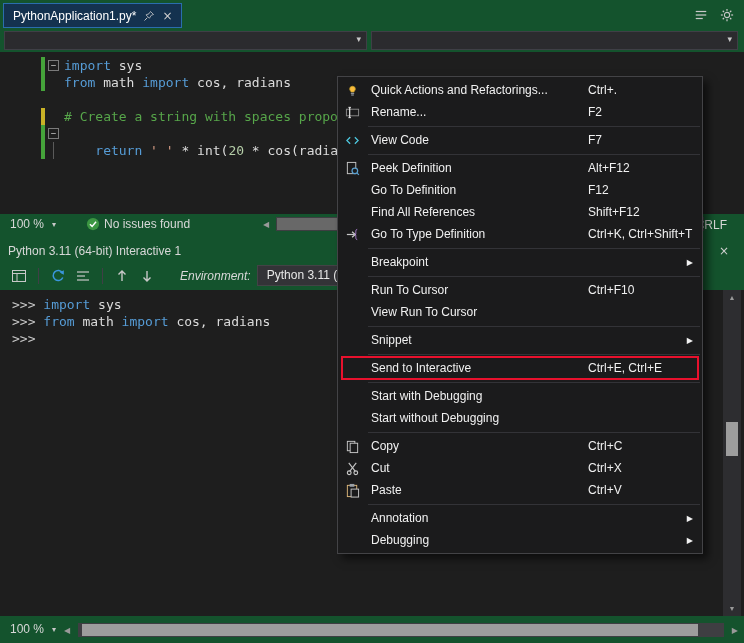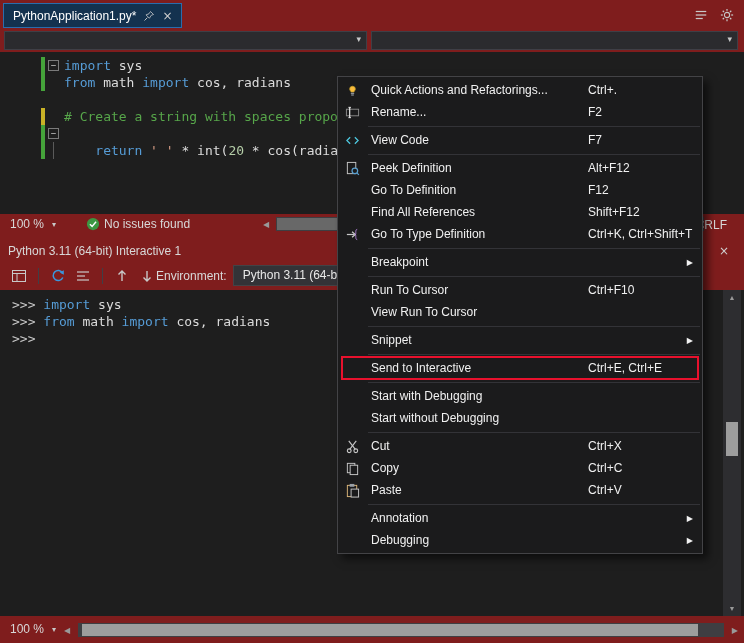--- a/index.html
+++ b/index.html
@@ -1,18 +1,18 @@
 <!DOCTYPE html>
 <html><head>
 <meta charset="utf-8">
 <style>
   *{margin:0;padding:0;box-sizing:border-box;}
   html,body{background:#2d2d30;}
   body{width:744px;height:643px;overflow:hidden;font-family:"Liberation Sans",sans-serif;}
-  #app{position:relative;width:744px;height:643px;background:#7f1d1d;overflow:hidden;}
+  #app{position:relative;width:744px;height:643px;background:#14532d;overflow:hidden;}
 
   
   .tabbar{position:absolute;left:0;top:0;width:100%;height:29px;}
   .tab{position:absolute;left:3px;top:3px;height:25px;display:flex;align-items:center;gap:7px;
        padding:0 9px;background:#14324f;border:1px solid #2a6dad;color:#fff;font-size:12px;}
   .tab-ic{display:flex;align-items:center;color:#d0d0d0;}
   .xg{font-size:12px;line-height:12px;color:#d0d0d0;font-family:"DejaVu Sans",sans-serif;}
   .top-icons{position:absolute;right:10px;top:8px;display:flex;gap:12px;align-items:center;}
 
   
@@ -48,21 +48,21 @@
 
   
   .ptitle{position:absolute;left:0;top:241px;width:100%;height:20px;color:#d8d8d8;font-size:12px;}
   .ptitle .t{position:absolute;left:8px;top:3px;}
   .ptitle .close{position:absolute;right:15px;top:2px;font-size:13px;color:#d0d0d0;}
   .ptoolbar{position:absolute;left:0;top:261px;width:100%;height:29px;display:flex;align-items:center;
             padding-left:10px;color:#d8d8d8;font-size:12px;}
   #toolbar-icons{display:flex;align-items:center;gap:7px;}
   .ticon{width:18px;height:18px;display:flex;align-items:center;justify-content:center;}
   .tsep{width:1px;height:16px;background:#3f3f46;margin:0 3px;}
-  .envlbl{margin-left:0;}
+  .envlbl{margin-left:24px;font-style:italic;}
   .envdd{margin-left:6px;background:#333337;border:1px solid #434346;padding:2px 9px 3px 9px;color:#e8e8e8;}
 
   .pcontent{position:absolute;left:0;top:290px;width:100%;height:326px;background:#1e1e1e;padding:7px 0 0 12px;}
   .int-line{height:17px;font-family:"DejaVu Sans Mono",monospace;font-size:13px;white-space:pre;}
 
   .vsb{position:absolute;left:723px;top:290px;width:18px;height:326px;background:#2d2d30;}
   .vsb .sarrow{position:absolute;left:0;width:100%;text-align:center;font-size:7px;color:#999;}
   .vsb .up{top:4px;}
   .vsb .down{bottom:4px;}
   .vthumb{position:absolute;left:3px;top:132px;width:12px;height:34px;background:#9d9d9d;}
@@ -327,42 +327,42 @@
       <div class="mi">
         <span class="lbl">Start with Debugging</span>
       </div>
       <div class="mi">
         <span class="lbl">Start without Debugging</span>
       </div>
       <div class="msep"></div>
       <div class="mi">
         <span class="ic">
           <svg width="15" height="15" viewBox="0 0 16 16">
+            <rect x="2.5" y="2.5" width="8" height="10" fill="#1b1b1c" stroke="#c8c8c8"></rect>
+            <rect x="5.5" y="4.5" width="8" height="10" fill="#1b1b1c" stroke="#c8c8c8"></rect>
+          </svg>
+        </span>
+        <span class="lbl">Copy</span>
+        <span class="sc">Ctrl+C</span>
+      </div>
+      <div class="mi">
+        <span class="ic">
+          <svg width="15" height="15" viewBox="0 0 16 16">
             <line x1="4" y1="2" x2="11" y2="11" stroke="#c8c8c8" stroke-width="1.2"></line>
             <line x1="12" y1="2" x2="5" y2="11" stroke="#c8c8c8" stroke-width="1.2"></line>
             <circle cx="4.5" cy="12.5" r="2" fill="none" stroke="#c8c8c8" stroke-width="1.2"></circle>
             <circle cx="11.5" cy="12.5" r="2" fill="none" stroke="#c8c8c8" stroke-width="1.2"></circle>
           </svg>
         </span>
         <span class="lbl">Cut</span>
         <span class="sc">Ctrl+X</span>
       </div>
       <div class="mi">
         <span class="ic">
           <svg width="15" height="15" viewBox="0 0 16 16">
-            <rect x="2.5" y="2.5" width="8" height="10" fill="#1b1b1c" stroke="#c8c8c8"></rect>
-            <rect x="5.5" y="4.5" width="8" height="10" fill="#1b1b1c" stroke="#c8c8c8"></rect>
-          </svg>
-        </span>
-        <span class="lbl">Copy</span>
-        <span class="sc">Ctrl+C</span>
-      </div>
-      <div class="mi">
-        <span class="ic">
-          <svg width="15" height="15" viewBox="0 0 16 16">
             <rect x="2.5" y="2.5" width="10" height="12" fill="none" stroke="#dcb67a"></rect>
             <rect x="5" y="1" width="5" height="3" fill="#9aa0a6"></rect>
             <rect x="6.5" y="6.5" width="8" height="8.5" fill="#1b1b1c" stroke="#c8c8c8"></rect>
           </svg>
         </span>
         <span class="lbl">Paste</span>
         <span class="sc">Ctrl+V</span>
       </div>
       <div class="msep"></div>
       <div class="mi">

